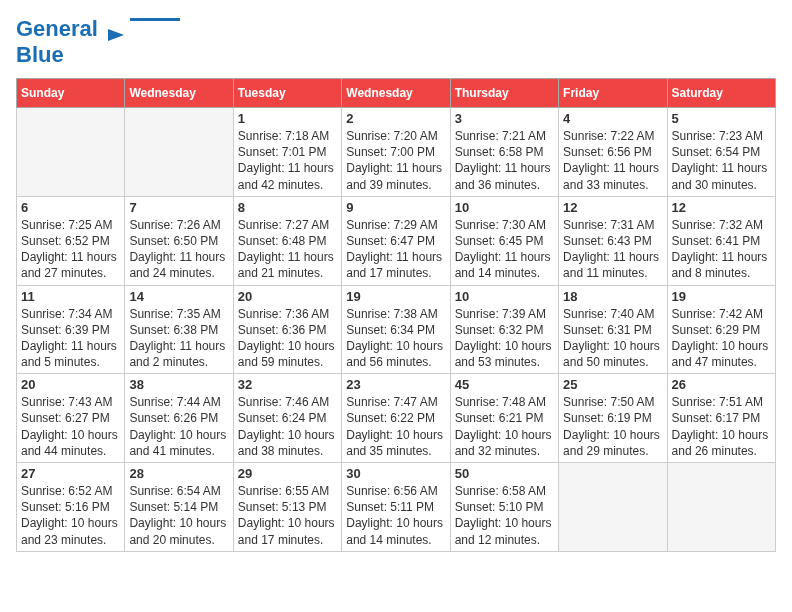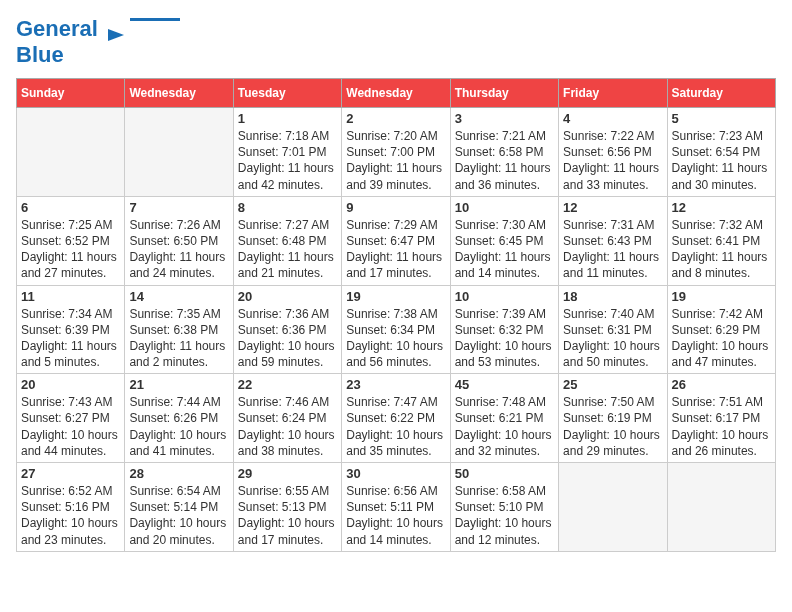--- a/index.html
+++ b/index.html
@@ -205,25 +205,25 @@
           <span class="day-num">19</span>
           <div class="cell-text">Sunrise: 7:42 AM<br>Sunset: 6:29 PM<br>Daylight: 10 hours<br>and 47 minutes.</div>
         </td>
       </tr>
       <tr>
         <td>
           <span class="day-num">20</span>
           <div class="cell-text">Sunrise: 7:43 AM<br>Sunset: 6:27 PM<br>Daylight: 10 hours<br>and 44 minutes.</div>
         </td>
         <td>
-          <span class="day-num">21</span>
+          <span class="day-num">38</span>
           <div class="cell-text">Sunrise: 7:44 AM<br>Sunset: 6:26 PM<br>Daylight: 10 hours<br>and 41 minutes.</div>
         </td>
         <td>
-          <span class="day-num">22</span>
+          <span class="day-num">32</span>
           <div class="cell-text">Sunrise: 7:46 AM<br>Sunset: 6:24 PM<br>Daylight: 10 hours<br>and 38 minutes.</div>
         </td>
         <td>
           <span class="day-num">23</span>
           <div class="cell-text">Sunrise: 7:47 AM<br>Sunset: 6:22 PM<br>Daylight: 10 hours<br>and 35 minutes.</div>
         </td>
         <td>
           <span class="day-num">45</span>
           <div class="cell-text">Sunrise: 7:48 AM<br>Sunset: 6:21 PM<br>Daylight: 10 hours<br>and 32 minutes.</div>
         </td>

